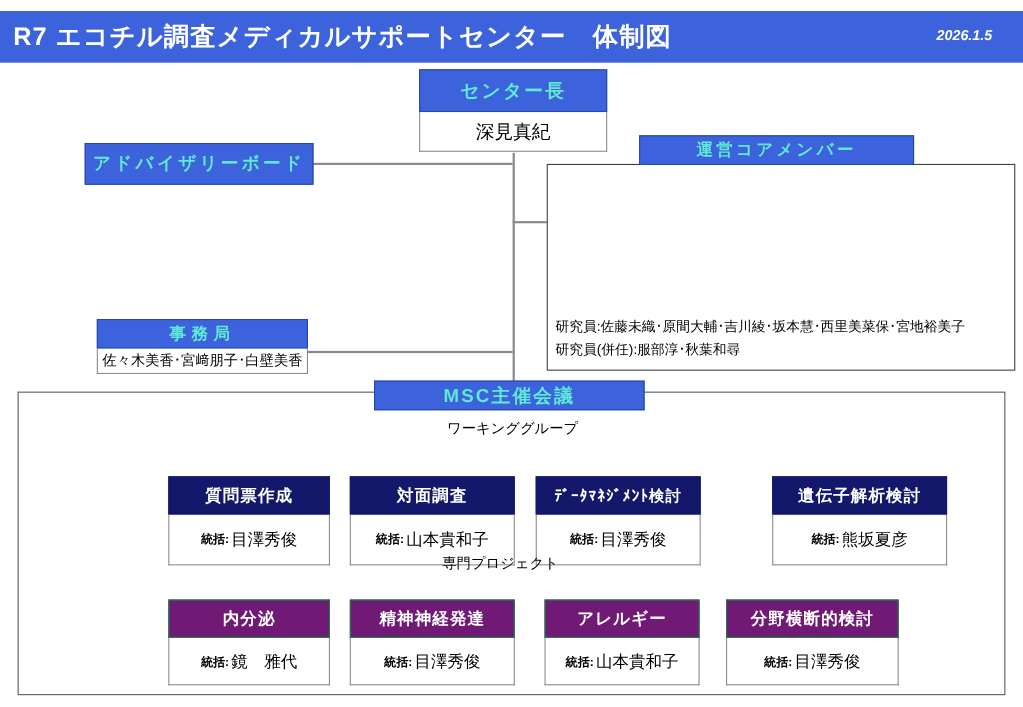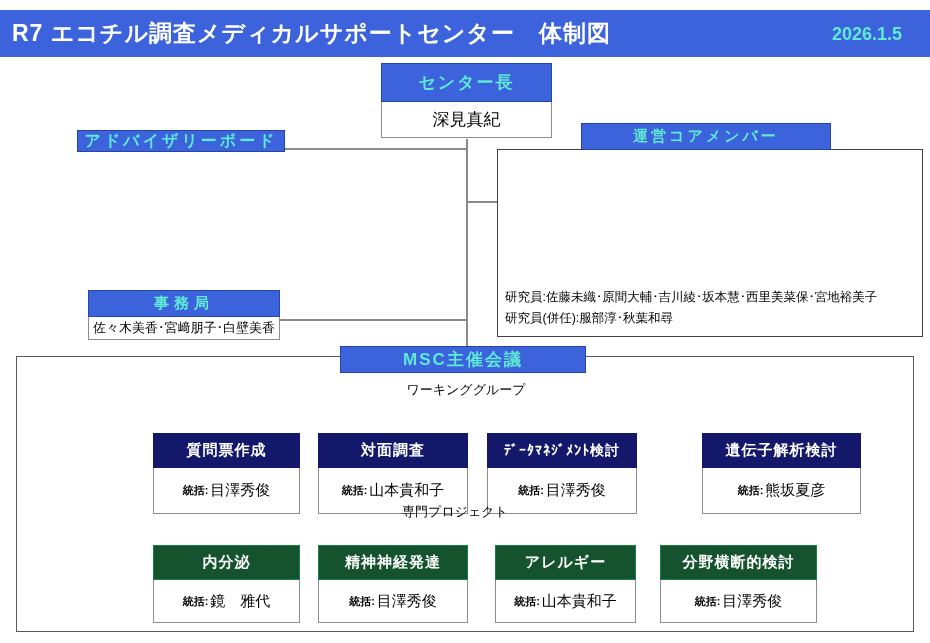--- a/index.html
+++ b/index.html
@@ -4,33 +4,33 @@
 <style>
   html,body{margin:0;padding:0;background:#fff;}
   .canvas{
     position:relative;width:930px;height:643px;background:#fff;overflow:hidden;
     font-family:"Liberation Sans","DejaVu Sans",sans-serif;color:#000;
   }
   
   .banner{position:absolute;left:0;top:10px;width:930px;height:47px;background:#3c63db;
     display:flex;align-items:center;}
   .banner-title{margin-left:12px;font-size:23px;font-weight:bold;color:#fff;letter-spacing:1px;white-space:nowrap;}
-  .banner-date{position:absolute;right:28px;top:14px;font-size:18px;color:#5eead4;font-weight:bold;}
+  .banner-date{position:absolute;right:28px;top:14px;font-size:13px;color:#ffffff;font-weight:bold;font-style:italic;}
   
   .line{position:absolute;background:#8a8a8a;}
   
   .bluebox{background:#3c63db;color:#5eead4;border:1px solid #2446a8;display:flex;align-items:center;justify-content:center;box-sizing:border-box;}
   .whitebody{background:#fff;border:1px solid #8c8c8c;display:flex;align-items:center;justify-content:center;box-sizing:border-box;}
   .abs{position:absolute;}
   
   .cd{left:381px;top:63px;width:171px;}
   .cd .hd{height:39px;font-size:17px;font-weight:bold;letter-spacing:2px;}
   .cd .bd{height:36px;font-size:17px;border-top:none;}
   
-  .advisory{left:77px;top:130px;width:208px;height:22px;font-size:16px;font-weight:bold;letter-spacing:3px;}
+  .advisory{left:77px;top:130px;width:208px;height:38px;font-size:16px;font-weight:bold;letter-spacing:3px;}
   
   .core-title{left:581px;top:123px;width:250px;height:27px;font-size:15px;font-weight:bold;letter-spacing:3px;z-index:3;}
   .core-box{left:497px;top:149px;width:426px;height:188px;background:#fff;border:1.5px solid #404040;box-sizing:border-box;z-index:1;}
   .lab{position:absolute;font-size:13px;font-weight:bold;text-align:center;line-height:1.3;}
   .lab1{left:505px;top:157px;width:108px;}
   .lab2{left:622px;top:157px;width:110px;}
   .lab3{left:745px;top:164px;width:172px;letter-spacing:2px;}
   .stack{position:absolute;display:flex;flex-direction:column;}
   .stack .role{background:#3c63db;color:#fff;border:1px solid #2446a8;font-size:12px;display:flex;align-items:center;justify-content:center;box-sizing:border-box;}
   .stack .mname{background:#fff;border:1px solid #8c8c8c;border-top:none;border-bottom:none;font-size:15px;display:flex;align-items:center;justify-content:center;box-sizing:border-box;}
@@ -50,21 +50,21 @@
   .sec .bd{height:23px;font-size:13px;border-top:none;}
   
   .msc-title{left:340px;top:346px;width:246px;height:27px;font-size:17px;font-weight:bold;letter-spacing:2px;z-index:3;}
   .msc-box{left:16px;top:356px;width:898px;height:276px;background:#fff;border:1.5px solid #595959;box-sizing:border-box;z-index:1;}
   .grp-label{position:absolute;font-size:13px;text-align:center;z-index:2;}
   .wg-label{left:366px;top:381px;width:200px;}
   .proj-label{left:355px;top:503px;width:200px;}
   .task{position:absolute;z-index:2;margin-top:20px;}
   .task .hd{height:35px;display:flex;align-items:center;justify-content:center;color:#fff;font-size:15px;font-weight:bold;letter-spacing:1px;box-sizing:border-box;}
   .task .hd.navy{background:#14186b;border:1px solid #14186b;}
-  .task .hd.green{background:#14532d;border:1px solid #178049;}
+  .task .hd.green{background:#701a75;border:1px solid #178049;}
   .task .bd{background:#fff;border:1px solid #8c8c8c;border-top:none;display:flex;align-items:center;justify-content:center;box-sizing:border-box;}
   .task .bd.wg{height:46px;}
   .task .bd.pj{height:43px;}
   .lead-label{font-size:11px;font-weight:bold;}
   .lead-name{font-size:15px;margin-left:2px;white-space:nowrap;}
   .wg1{left:153px;top:413px;width:147px;}
   .wg2{left:318px;top:413px;width:150px;}
   .wg3{left:487px;top:413px;width:150px;}
   .wg4{left:658px;top:413px;width:159px;padding-left:44px;}
   .pj1{left:153px;top:525px;width:147px;}

